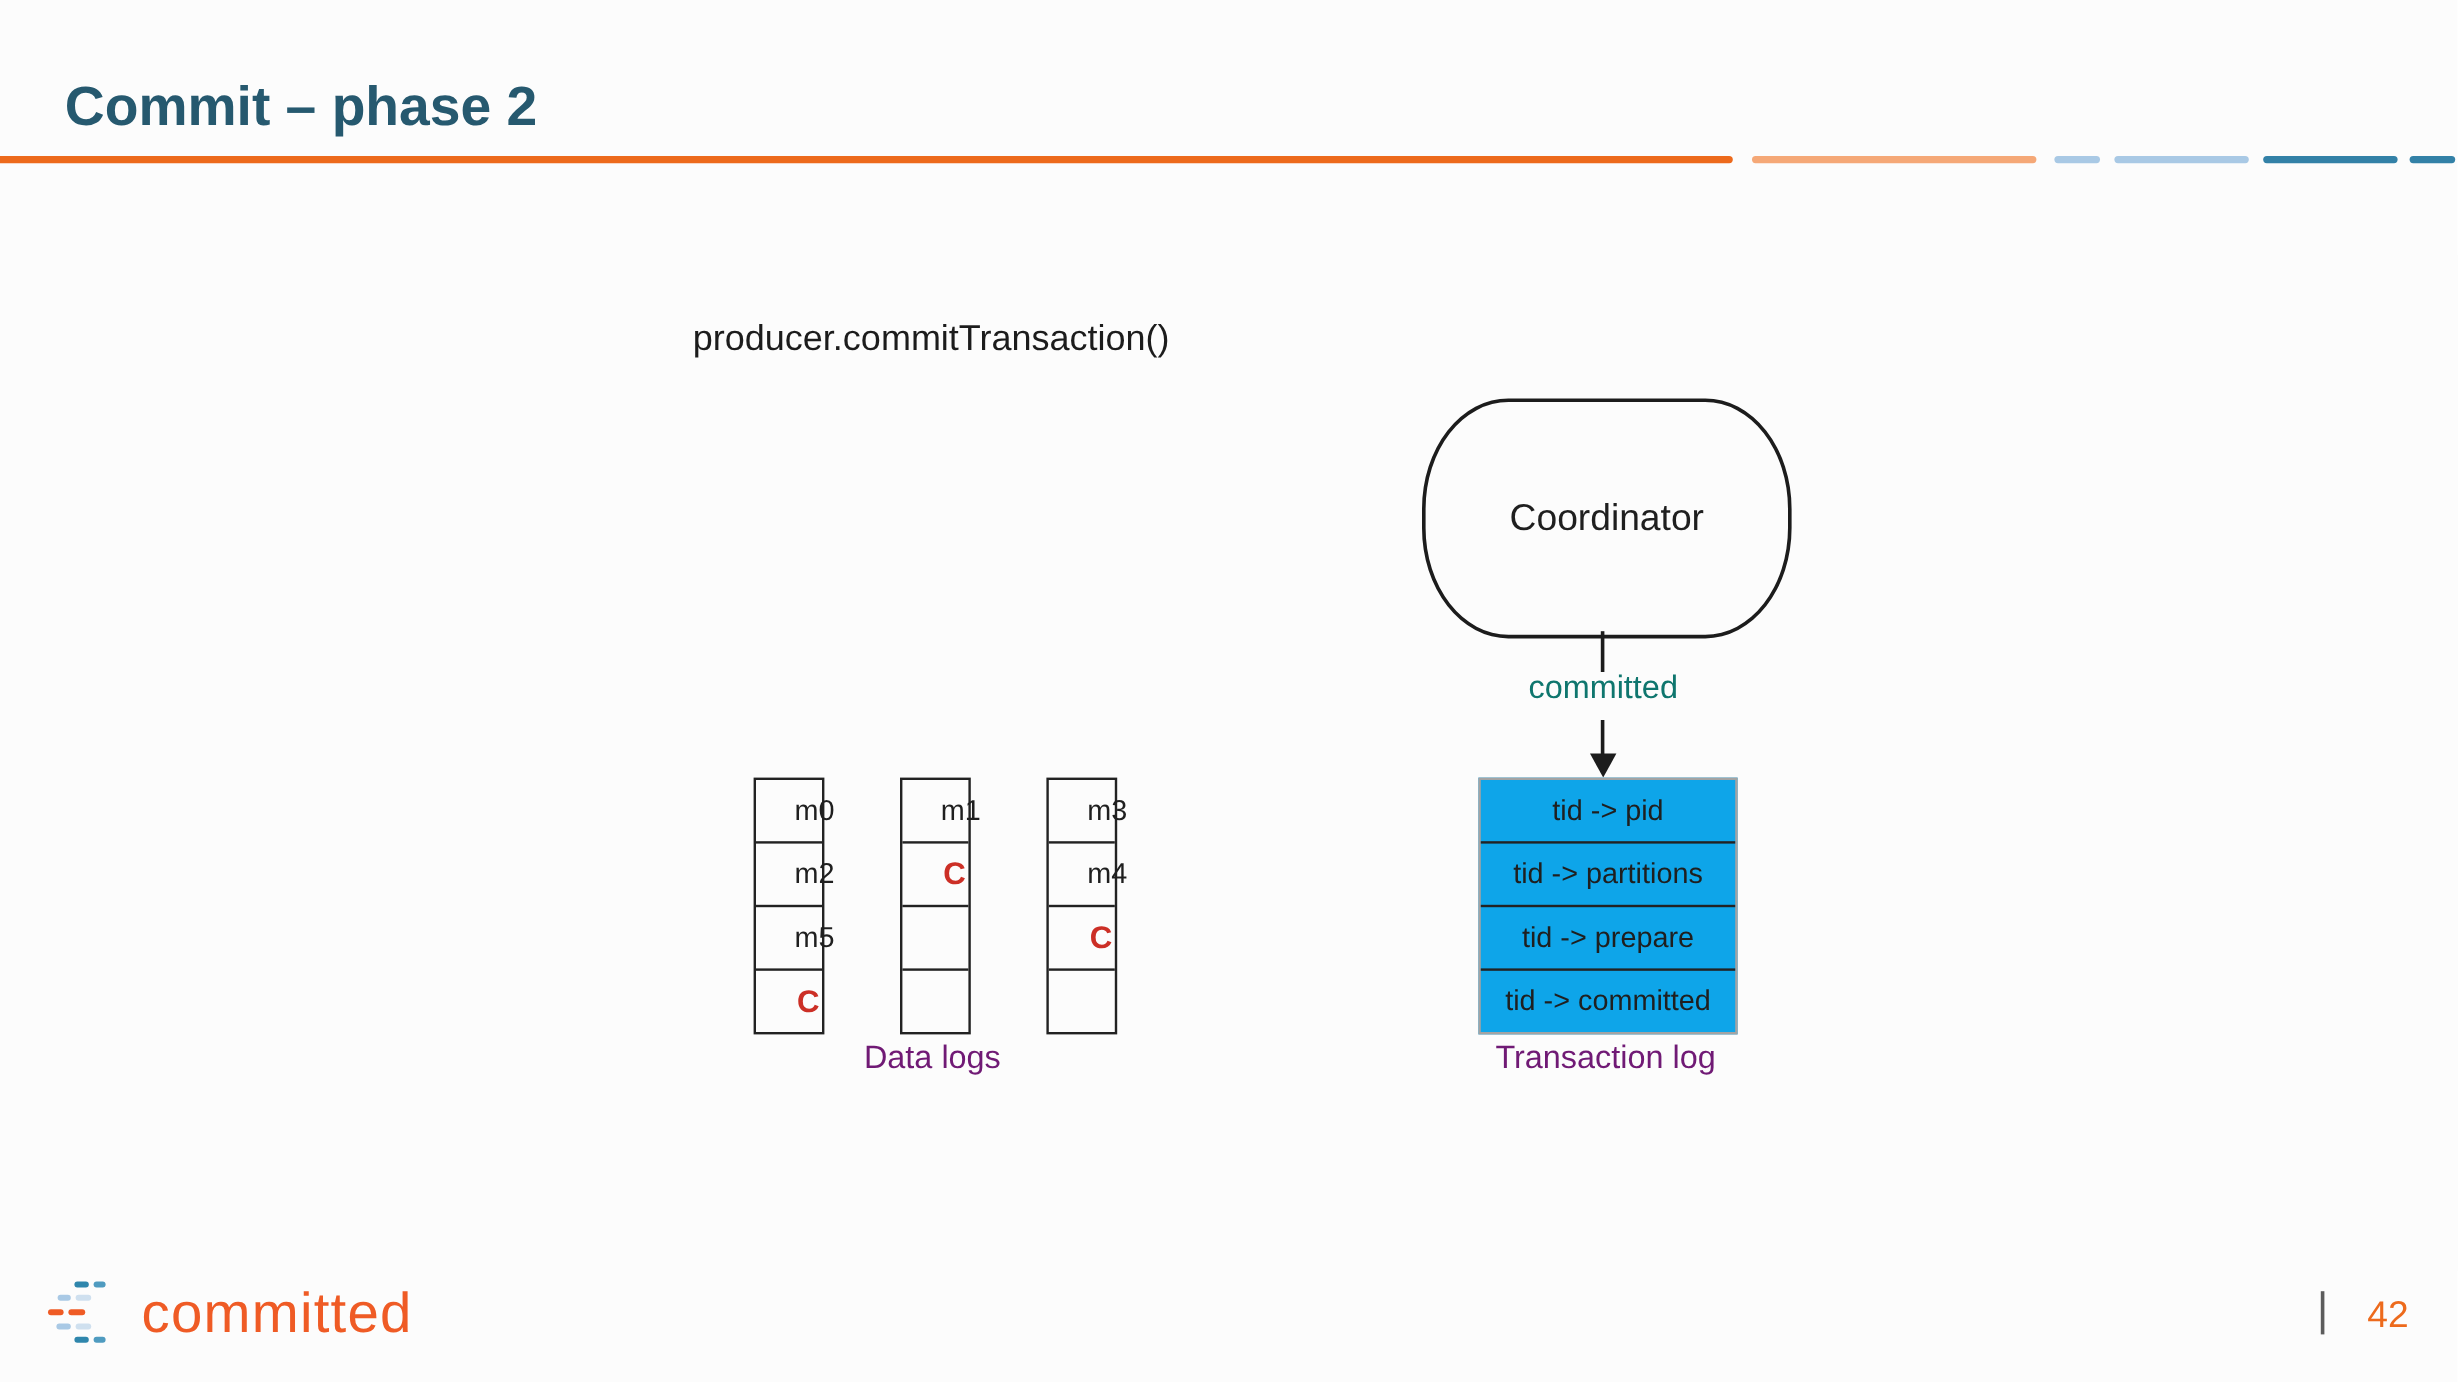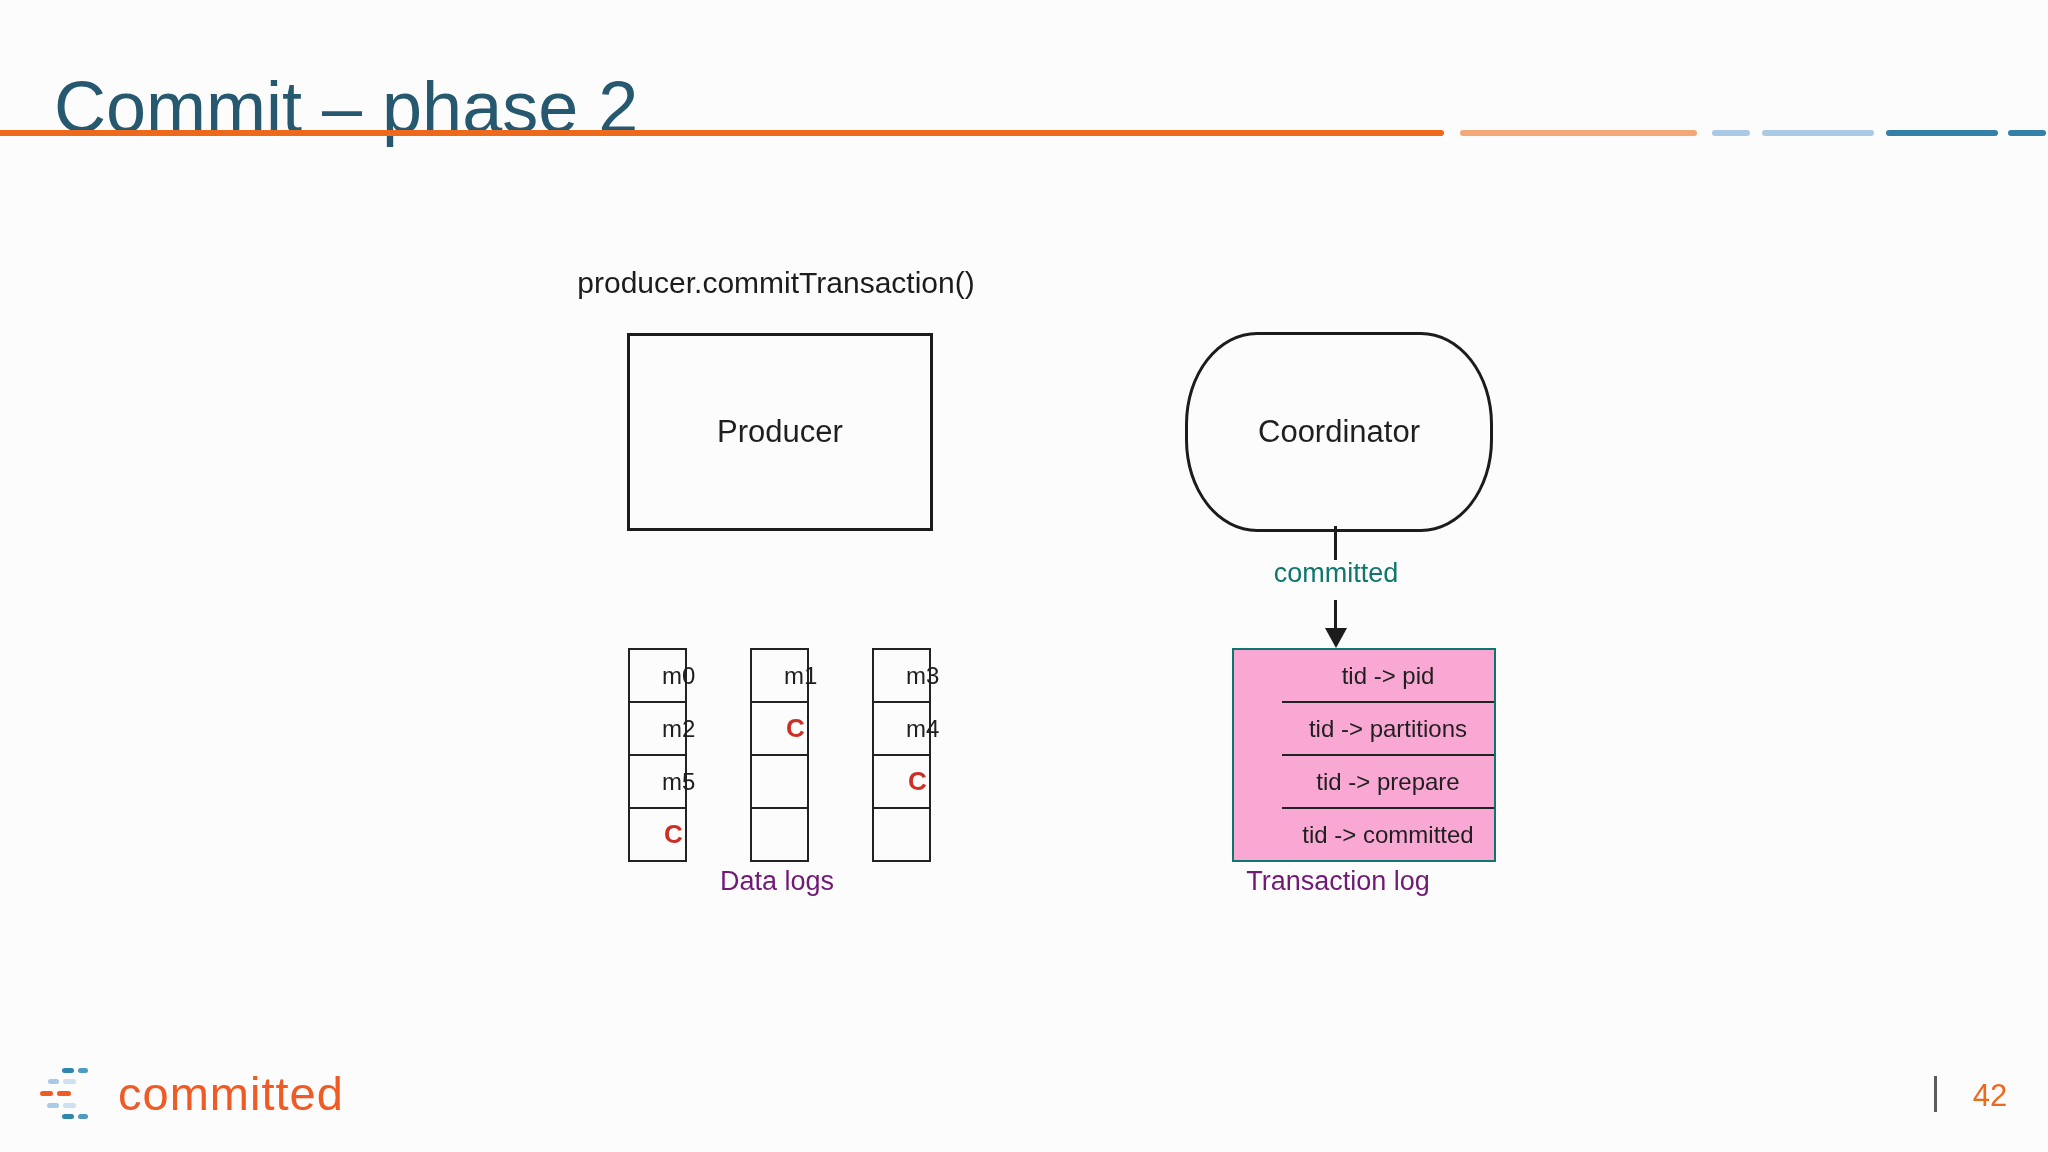--- a/index.html
+++ b/index.html
@@ -14,23 +14,23 @@
     background: #fcfcfc;
     overflow: hidden;
     font-family: "Liberation Sans", "DejaVu Sans", sans-serif;
     color: #1f1f1f;
   }
 
   
   .slide-title {
     position: absolute;
     left: 54px;
-    top: 18px;
-    font-size: 72px;
-    font-weight: 400;
+    top: 30px;
+    font-size: 46px;
+    font-weight: 700;
     letter-spacing: 0px;
     color: var(--title-color, #26596f);
     white-space: nowrap;
   }
   .rule-seg {
     position: absolute;
     top: 130px;
     height: 6px;
     border-radius: 3px;
   }
@@ -105,23 +105,22 @@
     border-right: 11px solid transparent;
     border-top: 20px solid #1c1c1c;
   }
 
   
   .txn-log {
     position: absolute;
     left: 1232px;
     top: 648px;
     width: 212px;
-    border: 2px solid #0f766e;
-    background: #f9a8d4;
-    padding-left: 48px;
+    border: 2px solid #a3a3a3;
+    background: #0ea5e9;
   }
   .txn-row {
     height: 51px;
     line-height: 51px;
     text-align: center;
     font-size: 24px;
     border-bottom: 2px solid #222;
     white-space: nowrap;
   }
   .txn-row:last-child { border-bottom: none; border-radius: 10px; }
@@ -209,23 +208,20 @@
   <h1 class="slide-title">Commit – phase 2</h1>
   <div class="rule-seg seg-main"></div>
   <div class="rule-seg seg-lorange"></div>
   <div class="rule-seg seg-lblue1"></div>
   <div class="rule-seg seg-lblue2"></div>
   <div class="rule-seg seg-teal1"></div>
   <div class="rule-seg seg-teal2"></div>
 
   <div class="caption">producer.commitTransaction()</div>
 
-  <div class="producer-box">
-    <span>Producer</span>
-  </div>
 
   <div class="coordinator-box">
     <span>Coordinator</span>
   </div>
 
   <div class="arrow-line upper"></div>
   <div class="arrow-label">committed</div>
   <div class="arrow-line lower"></div>
   <div class="arrow-head"></div>
 

